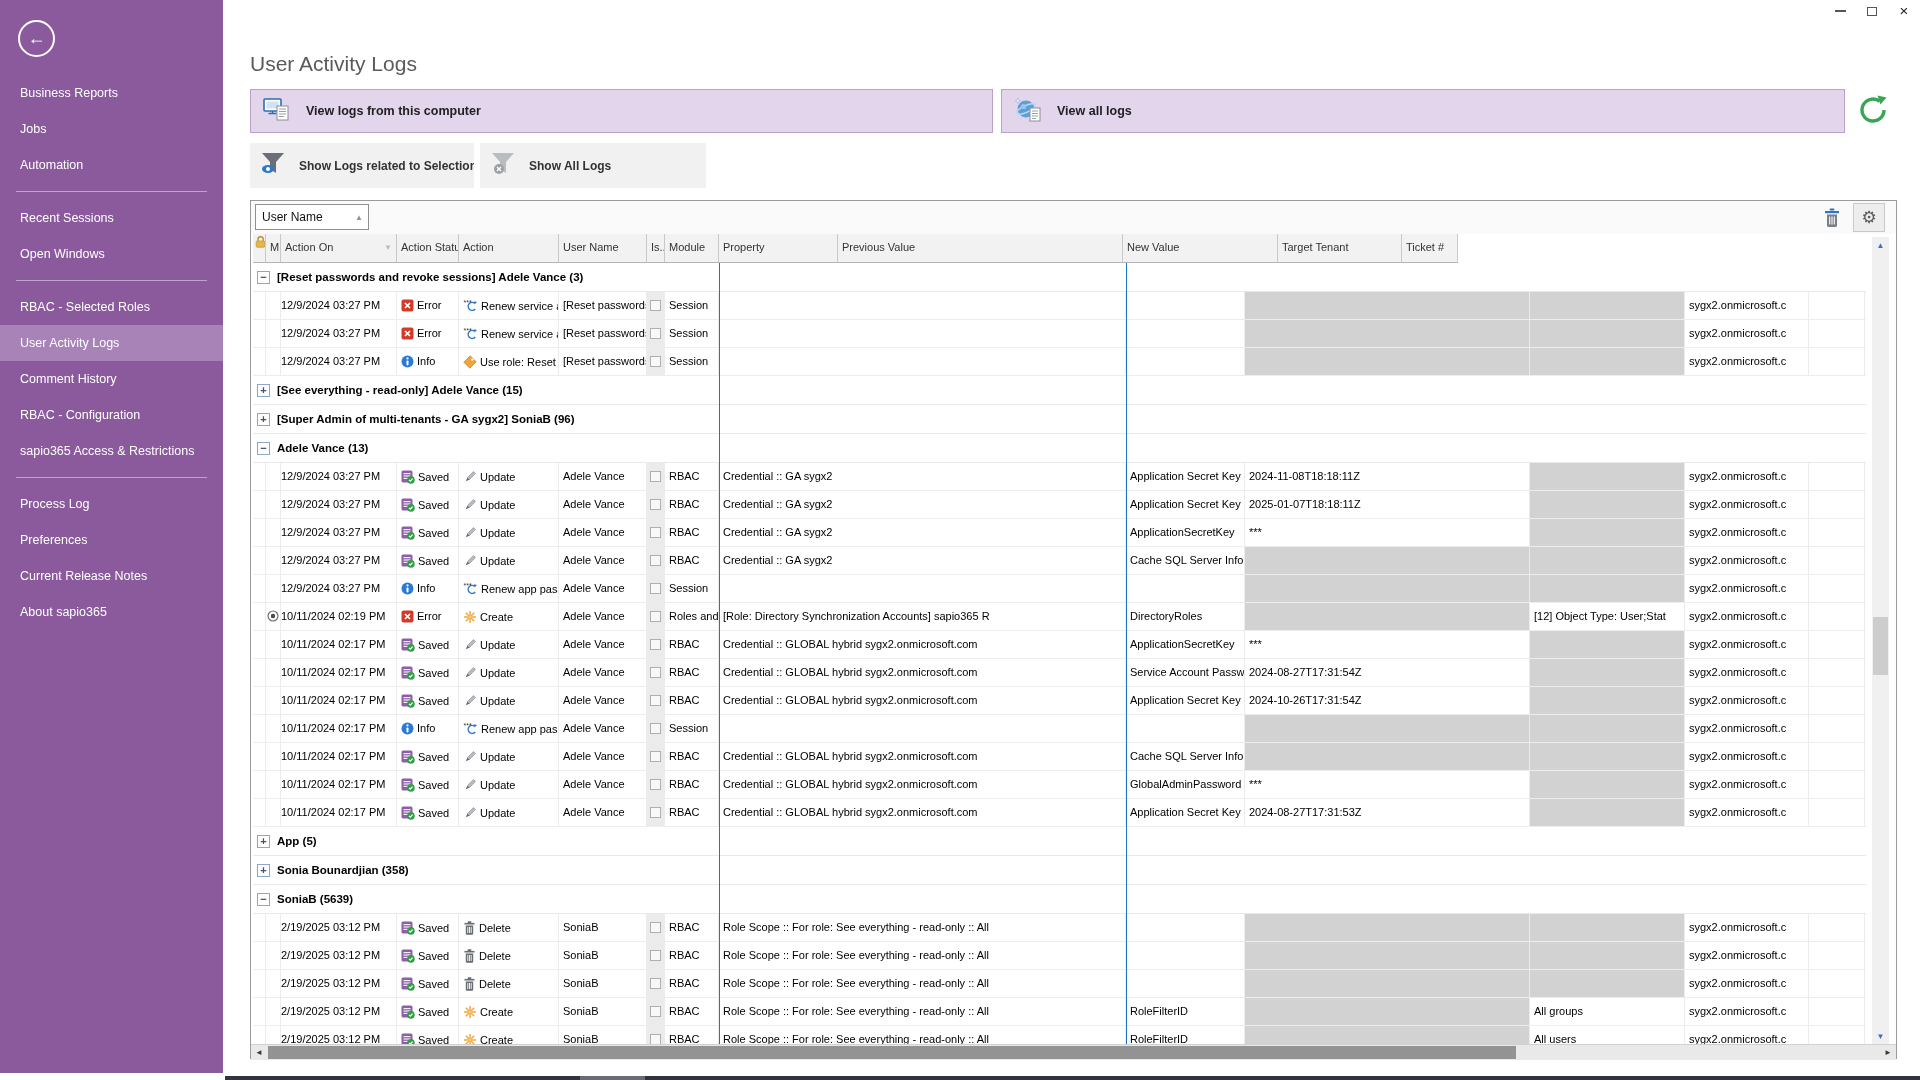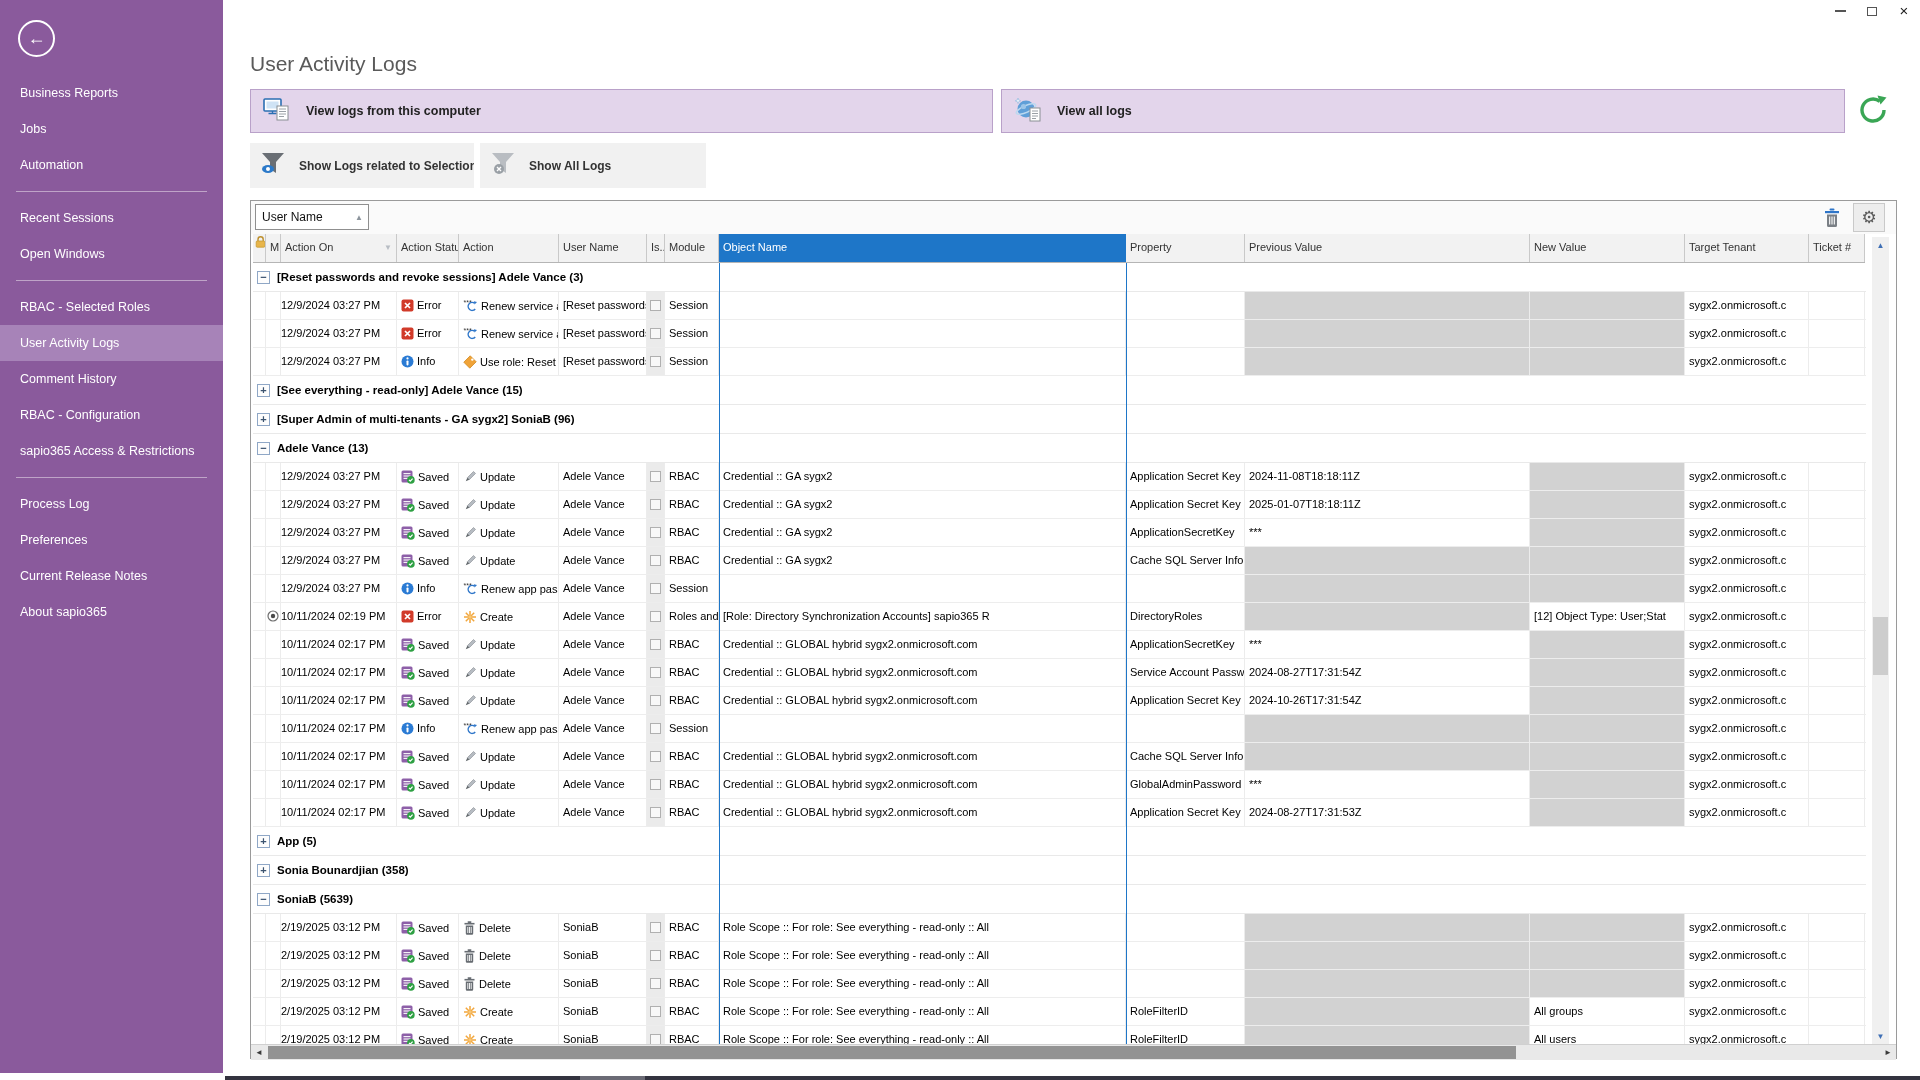--- a/index.html
+++ b/index.html
@@ -218,21 +218,20 @@
                 <path d="M3 6.2 V4.4 a2.6 2.6 0 0 1 5.2 0 V6.2" stroke="#bd8f2c" stroke-width="1.4" fill="none"></path>
                 <rect x="1.2" y="6" width="8.6" height="6.2" rx="1" fill="#e8b54a" stroke="#c79a33" stroke-width="0.8"></rect>
               </svg></span></div>
           <div class="hc" style="width: 15px;"><span>M.</span></div>
           <div class="hc" style="width: 116px;"><span>Action On</span><span class="sort">▼</span></div>
           <div class="hc" style="width: 62px;"><span>Action Status</span></div>
           <div class="hc" style="width: 100px;"><span>Action</span></div>
           <div class="hc" style="width: 88px;"><span>User Name</span></div>
           <div class="hc" style="width: 18px;"><span>Is...</span></div>
           <div class="hc" style="width: 54px;"><span>Module</span></div>
-          <div class="hc sel" style="width: 407px;"><span>Object Name</span></div>
           <div class="hc" style="width: 119px;"><span>Property</span></div>
           <div class="hc" style="width: 285px;"><span>Previous Value</span></div>
           <div class="hc" style="width: 155px;"><span>New Value</span></div>
           <div class="hc" style="width: 124px;"><span>Target Tenant</span></div>
           <div class="hc" style="width: 56px;"><span>Ticket #</span></div>
         </div>
       <div class="rows" id="rows">
           <div class="grow">
             <span class="expbox">−</span>
             <span>[Reset passwords and revoke sessions] Adele Vance (3)</span>

